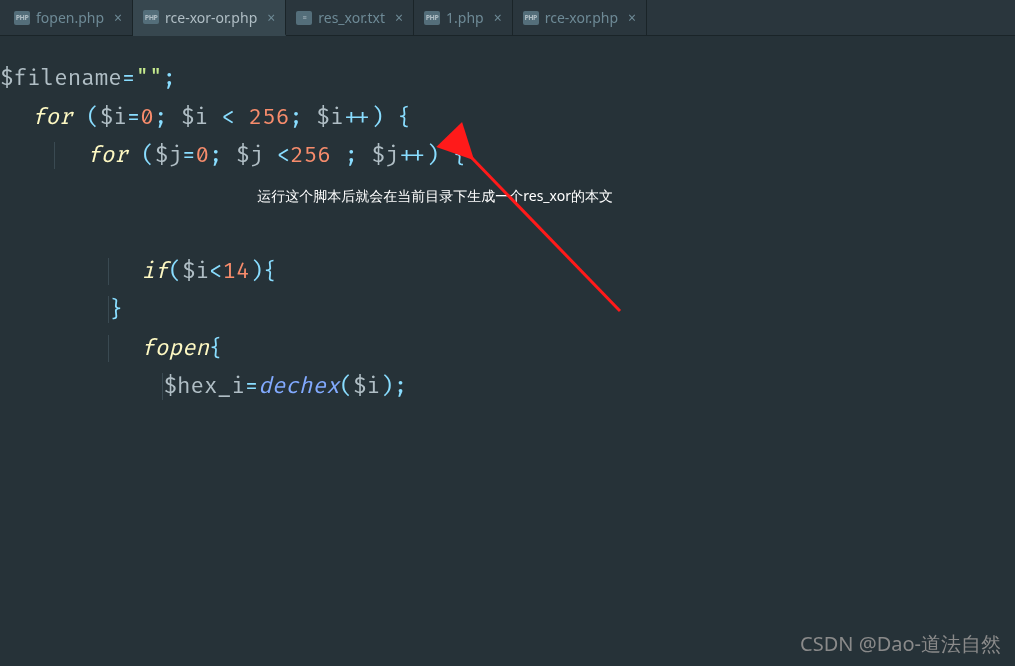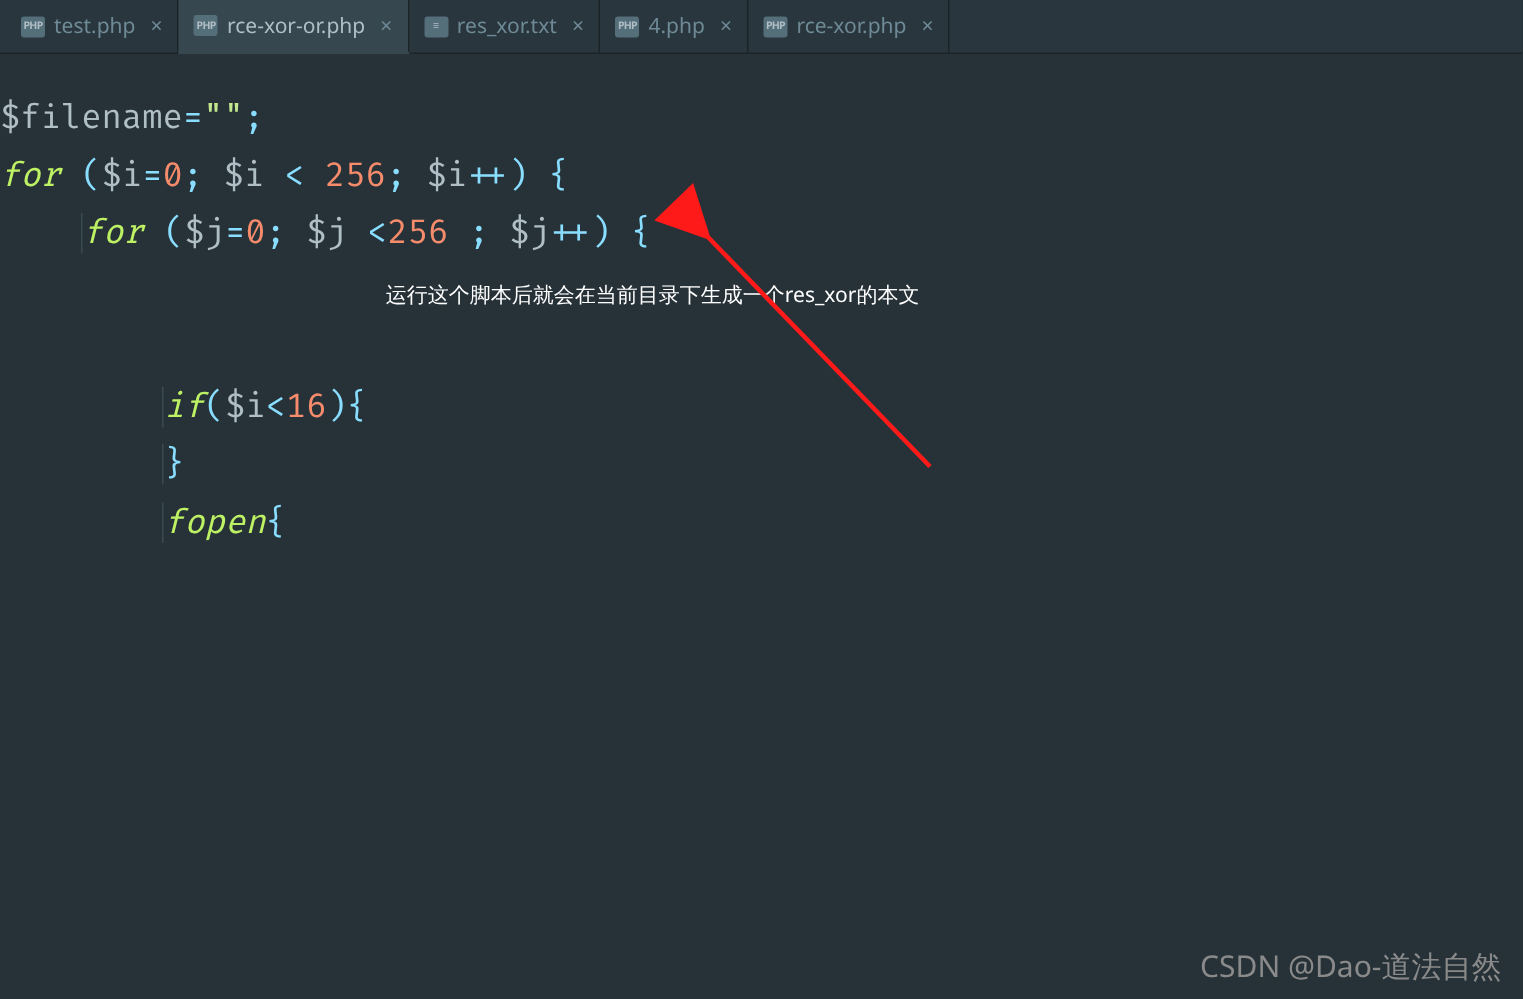--- a/index.html
+++ b/index.html
@@ -57,21 +57,21 @@
 .editor {
   padding:24px 8px 8px 0;
   font-size:22px;
   line-height:1.75;
   color:#b0bec5;
   position:relative;
   font-family:"Fira Code","Consolas",monospace;
 }
 .line { white-space:pre; }
 .indent-guide { border-left:1px solid #3a4a52; }
-.kw { color:#bef264; font-style:italic; }
+.kw { color:#fef9c3; font-style:italic;margin-left:32px; }
 .var { color:#b0bec5; }
 .op { color:#89ddff; }
 .num { color:#f78c6c; }
 .str { color:#c3e88d; }
 .fn { color:#82aaff; font-style:italic; }
 .hint { color:#546e7a; }
 .punct { color:#89ddff; }
 .tag { color:#c792ea; font-style:italic; }
 .open-tag { color:#b0bec5; }
 .comment-red {
@@ -99,36 +99,36 @@
   font-family:system-ui,Arial,sans-serif;
 }
 .underline { text-decoration:underline; text-decoration-color:#546e7a; }
 </style>
 </head>
 <body>
 
 <div class="tabbar">
   <div class="tab">
     <span class="file-icon">PHP</span>
-    <span>test.php</span>
+    <span>fopen.php</span>
     <span class="close">×</span>
   </div>
   <div class="tab active">
     <span class="file-icon">PHP</span>
     <span>rce-xor-or.php</span>
     <span class="close">×</span>
   </div>
   <div class="tab">
     <span class="file-icon">≡</span>
     <span>res_xor.txt</span>
     <span class="close">×</span>
   </div>
   <div class="tab">
     <span class="file-icon">PHP</span>
-    <span>4.php</span>
+    <span>1.php</span>
     <span class="close">×</span>
   </div>
   <div class="tab">
     <span class="file-icon">PHP</span>
     <span>rce-xor.php</span>
     <span class="close">×</span>
   </div>
 </div>
 
 <div class="editor">
@@ -137,27 +137,28 @@
   <div class="line"><span class="var">$filename</span><span class="op">=</span><span class="str">""</span><span class="punct">;</span></div>
 
   <div class="line"><span class="kw">for</span><span class="punct"> (</span><span class="var">$i</span><span class="op">=</span><span class="num">0</span><span class="punct">; </span><span class="var">$i</span><span class="op"> &lt; </span><span class="num">256</span><span class="punct">; </span><span class="var">$i</span><span class="punct">++) {</span></div>
 
   <div class="line">    <span class="indent-guide"></span><span class="kw">for</span><span class="punct"> (</span><span class="var">$j</span><span class="op">=</span><span class="num">0</span><span class="punct">; </span><span class="var">$j</span><span class="op"> &lt;</span><span class="num">256</span><span class="punct"> ; </span><span class="var">$j</span><span class="punct">++) {</span></div>
 
   <div class="line">                   <span class="comment-red">运行这个脚本后就会在当前目录下生成一个res_xor的本文</span></div>
 
   <div class="line">&nbsp;</div>
 
-  <div class="line">        <span class="indent-guide"></span><span class="kw">if</span><span class="punct">(</span><span class="var">$i</span><span class="op">&lt;</span><span class="num">16</span><span class="punct">){</span></div>
+  <div class="line">        <span class="indent-guide"></span><span class="kw">if</span><span class="punct">(</span><span class="var">$i</span><span class="op">&lt;</span><span class="num">14</span><span class="punct">){</span></div>
 
 
   <div class="line">        <span class="indent-guide"></span><span class="punct">}</span></div>
 
   <div class="line">        <span class="indent-guide"></span><span class="kw">fopen</span><span class="punct">{</span></div>
 
+  <div class="line">            <span class="indent-guide"></span><span class="var">$hex_i</span><span class="op">=</span><span class="fn">dechex</span><span class="punct">(</span><span class="var">$i</span><span class="punct">);</span></div>
 
   <svg class="arrow-overlay" width="1015" height="666">
     <defs>
       <marker id="ah" markerWidth="14" markerHeight="12" refX="2" refY="6" orient="auto">
         <path d="M12,0 L0,6 L12,12 Z" fill="#ff1a1a"></path>
       </marker>
     </defs>
     <line x1="620" y1="275" x2="470" y2="120" stroke="#ff1a1a" stroke-width="3" marker-end="url(#ah)"></line>
   </svg>
 </div>

